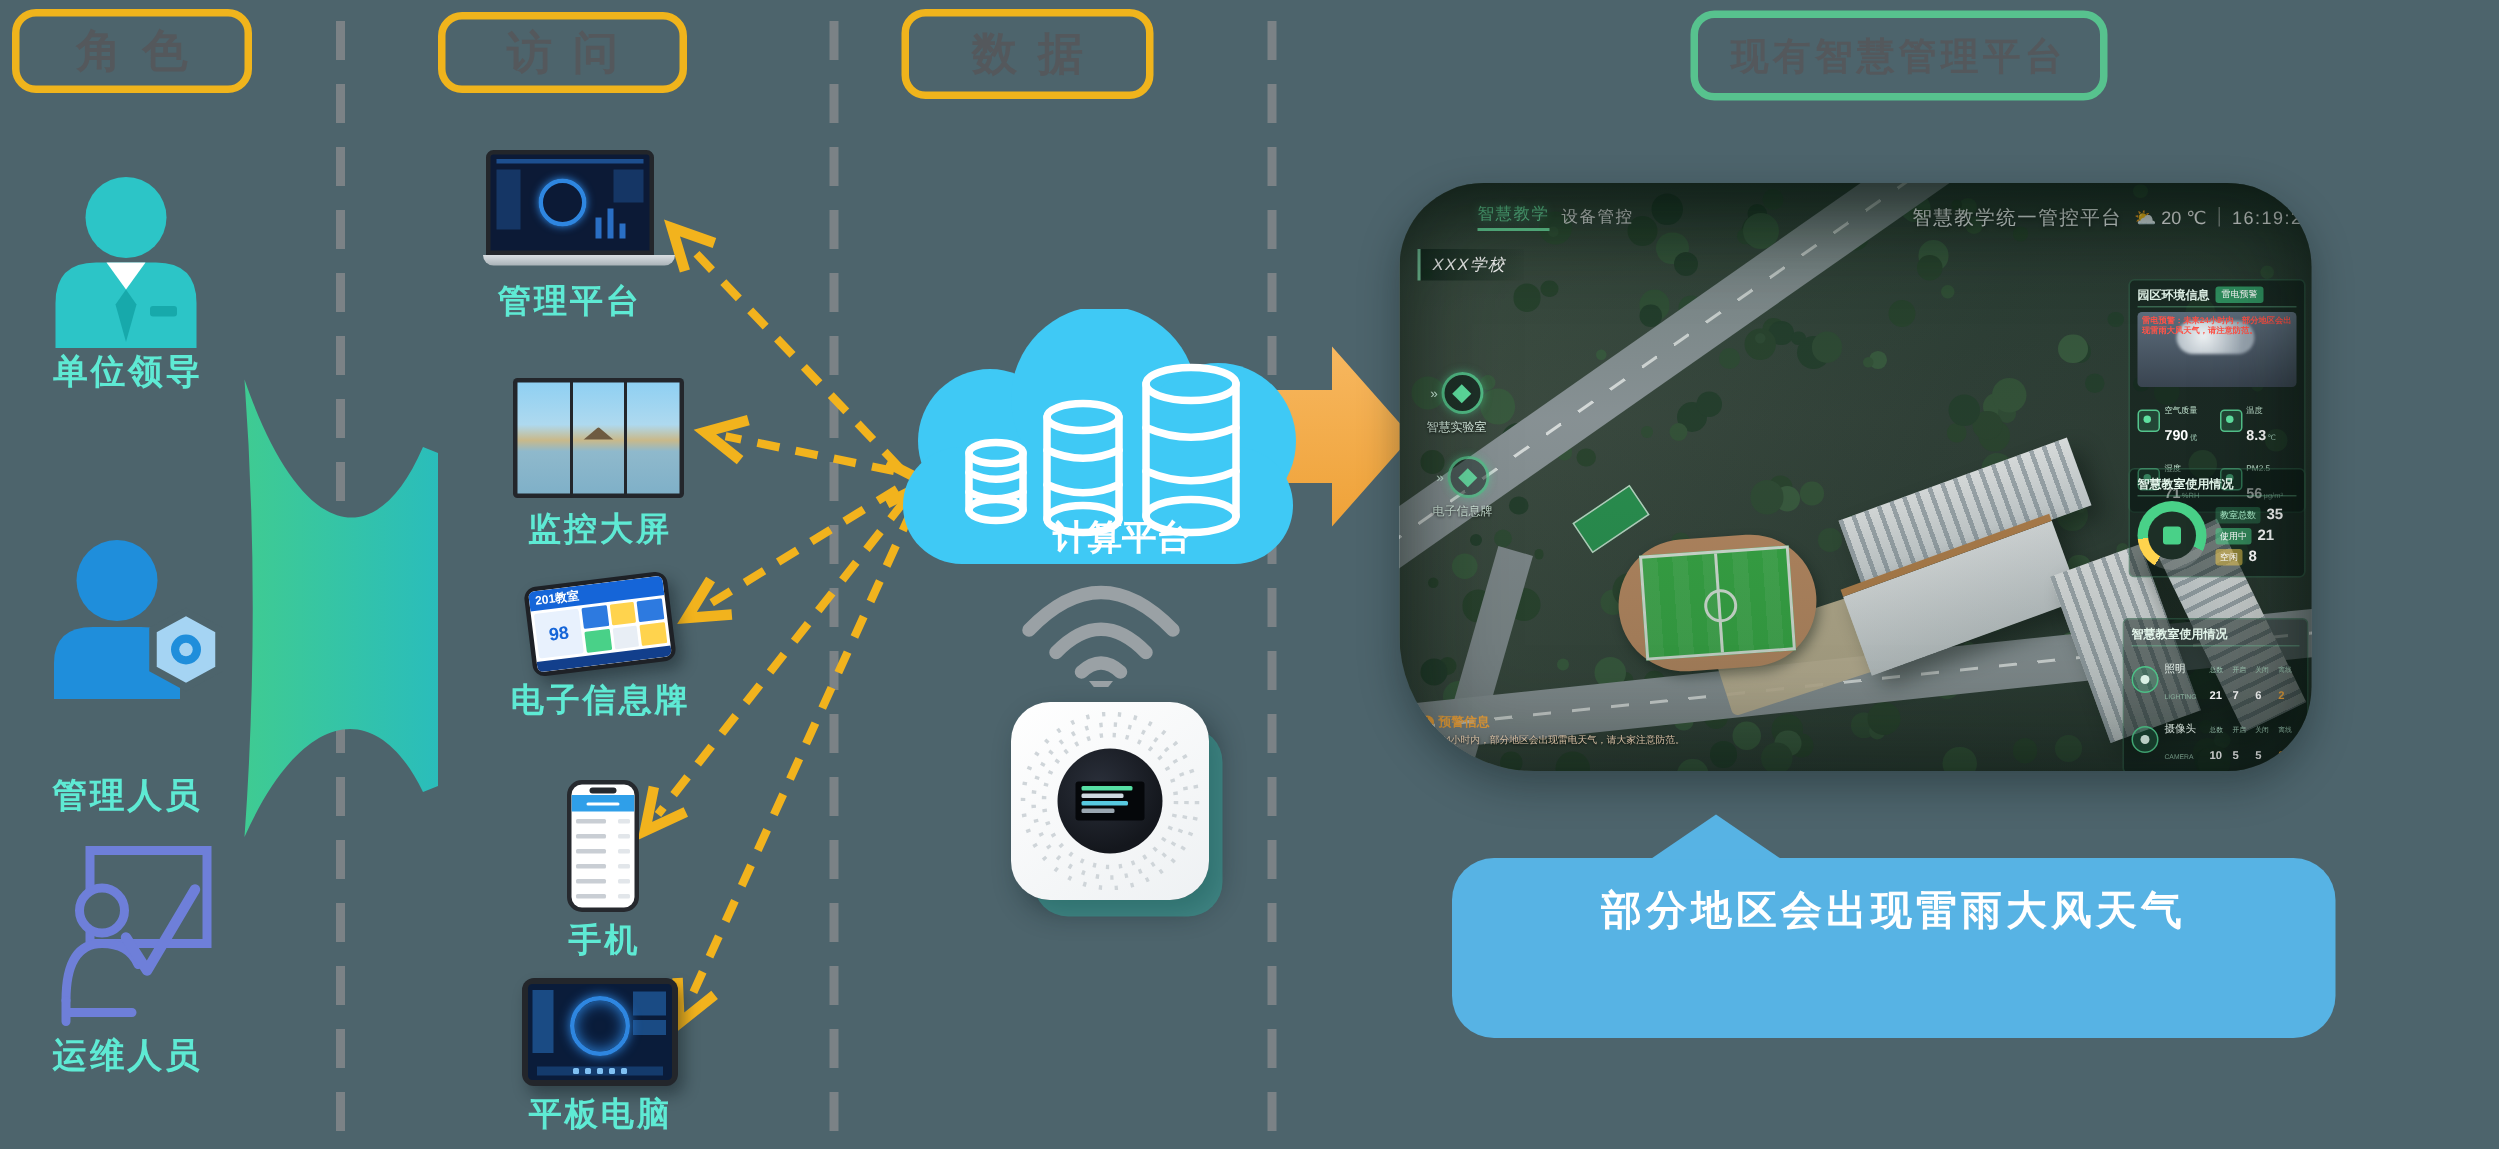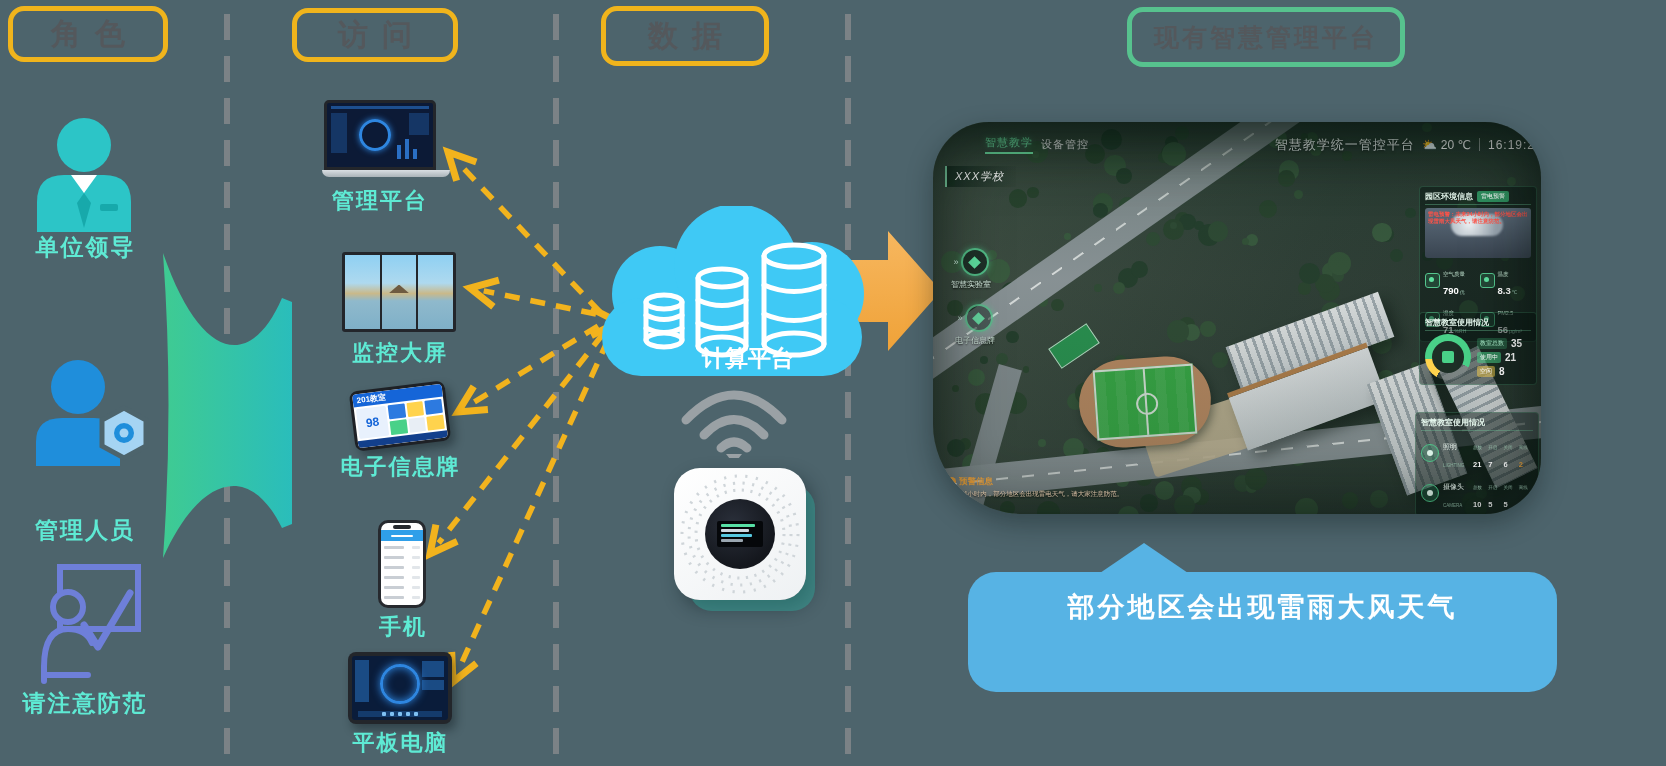--- a/index.html
+++ b/index.html
@@ -250,21 +250,21 @@
   </svg>
   <div class="lbl" style="left:5px;top:468px;width:160px;margin-top:47px;">管理人员</div>
 
   <svg class="roleicon" style="left:38px;top:563px;" width="104" height="122" viewBox="0 0 104 122">
     <rect x="22" y="4" width="78" height="62" fill="none" stroke="#6e7fd9" stroke-width="6"></rect>
     <circle cx="30" cy="44" r="15" fill="#4d646c" stroke="#6e7fd9" stroke-width="6"></circle>
     <path d="M6,104 Q6,66 30,66 Q48,66 54,80" fill="none" stroke="#6e7fd9" stroke-width="6" stroke-linecap="round"></path>
     <path d="M6,104 L6,118 M6,112 L50,112" stroke="#6e7fd9" stroke-width="6" stroke-linecap="round"></path>
     <path d="M46,62 L60,84 L92,30" fill="none" stroke="#6e7fd9" stroke-width="7" stroke-linecap="round" stroke-linejoin="round"></path>
   </svg>
-  <div class="lbl" style="left:0px;top:688px;width:170px;">请注意防范</div>
+  <div class="lbl" style="left:0px;top:688px;width:170px;">运维人员</div>
 
   <div class="abs laptop">
     <div class="scr">
       <div class="topline"></div>
         <div class="lpanel"></div>
       <div class="ring"></div>
       <div class="rpanel2"></div>
       <div class="sbar" style="left:70px;height:14px;"></div>
       <div class="sbar" style="left:78px;height:20px;"></div>
       <div class="sbar" style="left:86px;height:10px;"></div>

